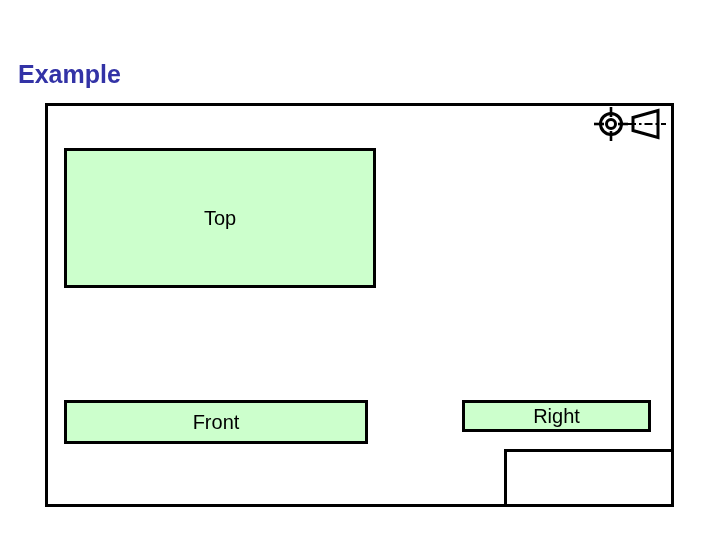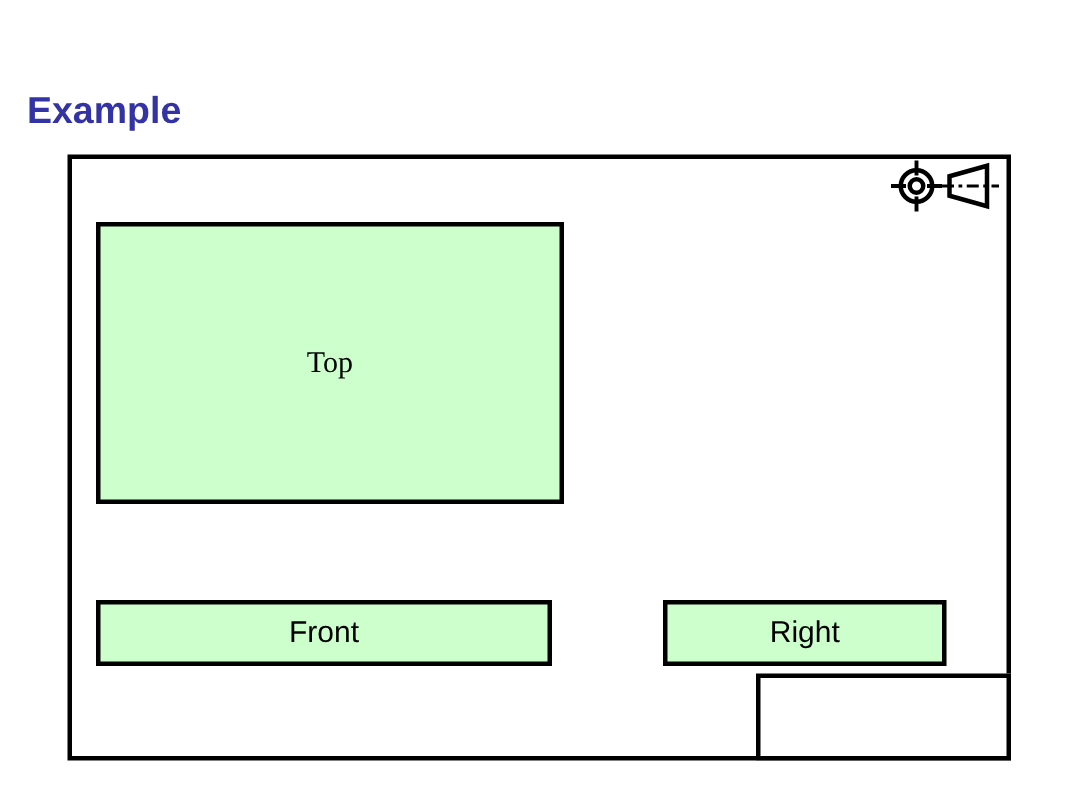--- a/index.html
+++ b/index.html
@@ -26,23 +26,23 @@
     position:absolute; left:45px; top:103px; width:629px; height:404px;
     border:3px solid var(--line); background:var(--bg);
   }
   .view{
     position:absolute;
     background:var(--view-fill);
     border:3px solid var(--line);
     display:flex; align-items:center; justify-content:center;
     font-size:20px; color:#000;
   }
-  .view-top{   left:64px;  top:148px; width:312px; height:188px;font-family:Liberation Serif, serif; }
+  .view-top{   left:64px;  top:148px; width:312px; height:140px; }
   .view-front{ left:64px;  top:400px; width:304px; height:44px; }
-  .view-right{ left:442px; top:400px; width:189px; height:44px; }
+  .view-right{ left:462px; top:400px; width:189px; height:32px; }
   .title-block{
     position:absolute; left:504px; top:449px; width:170px; height:58px;
     border:3px solid var(--line); background:var(--bg);
   }
   .projection-symbol{
     position:absolute; left:585px; top:100px; width:90px; height:50px;
   }
 </style>
 </head>
 <body>

